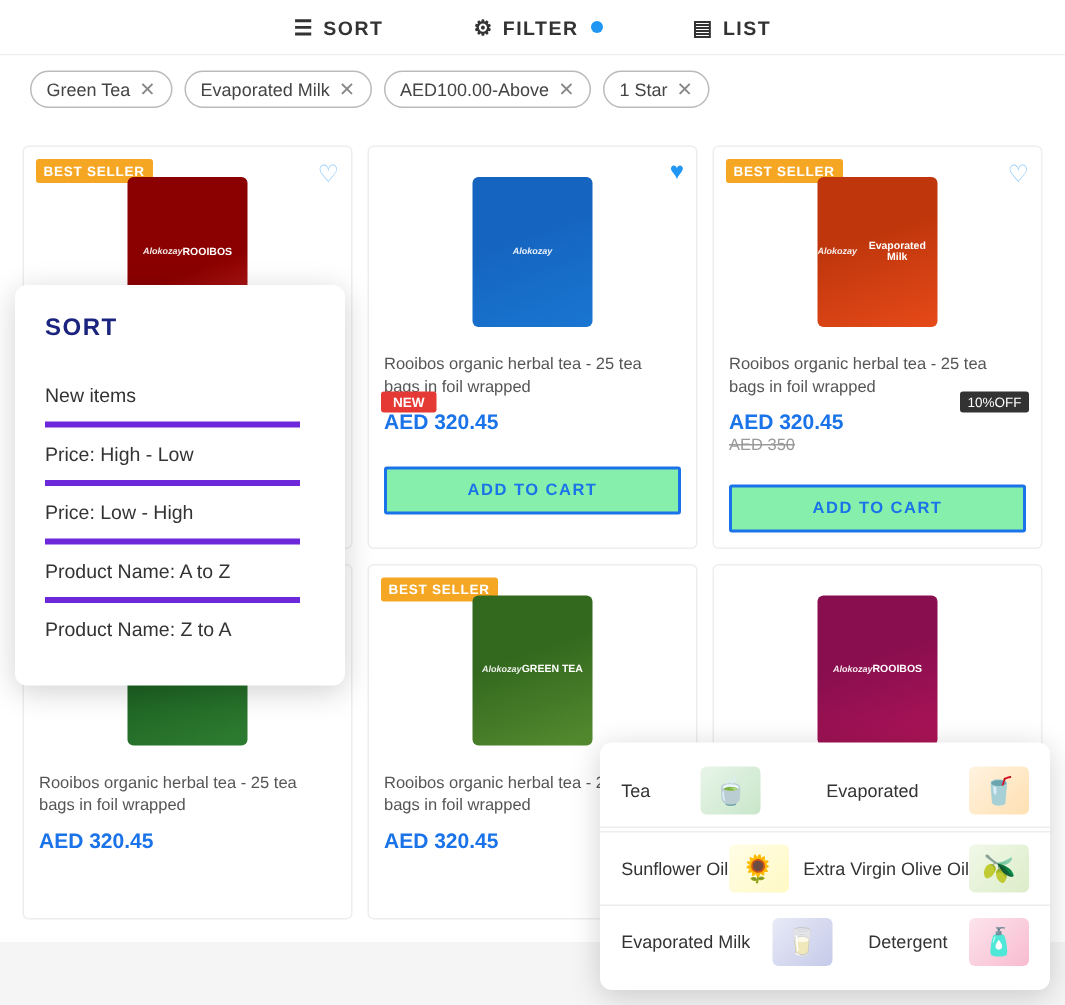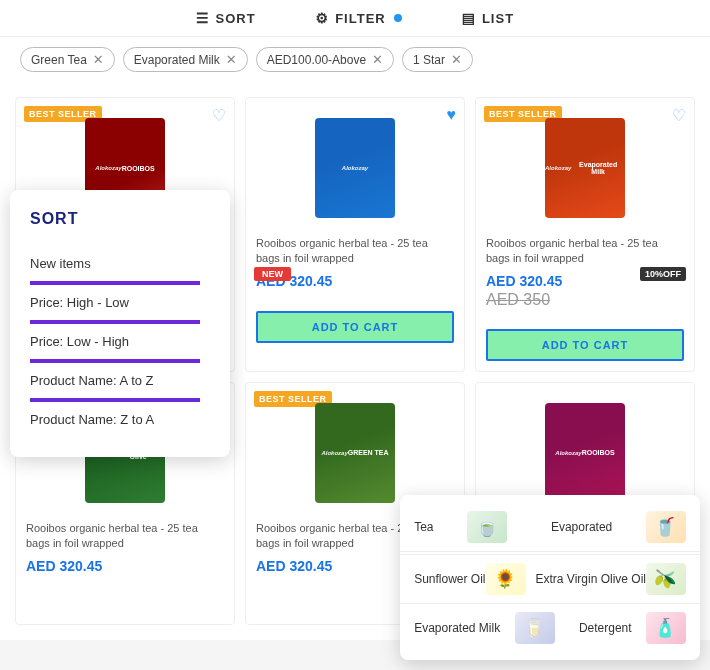--- a/index.html
+++ b/index.html
@@ -95,21 +95,21 @@
       border-radius: 2px;
       letter-spacing: 0.5px;
     }
     .product-card .discount-badge {
       position: absolute;
       bottom: 90px;
       right: 8px;
       background: #333;
       color: #fff;
       font-size: 9px;
-      font-weight: 700;
+      font-weight: 400;
       padding: 2px 5px;
       border-radius: 2px;
     }
     .product-card .new-badge {
       position: absolute;
       bottom: 90px;
       left: 8px;
       background: #e53935;
       color: #fff;
       font-size: 9px;
@@ -143,21 +143,21 @@
       line-height: 1.4;
       min-height: 30px;
     }
     .product-price {
       font-size: 14px;
       font-weight: 700;
       color: #1a73e8;
       margin-bottom: 2px;
     }
     .product-price-orig {
-      font-size: 16px;
+      font-size: 11px;
       color: #999;
       text-decoration: line-through;
       margin-bottom: 20px;
     }
     .add-to-cart-btn {
       display: block;
       width: 100%;
       background: #86efac;
       border: 2px solid #1a73e8;
       color: #1a73e8;

